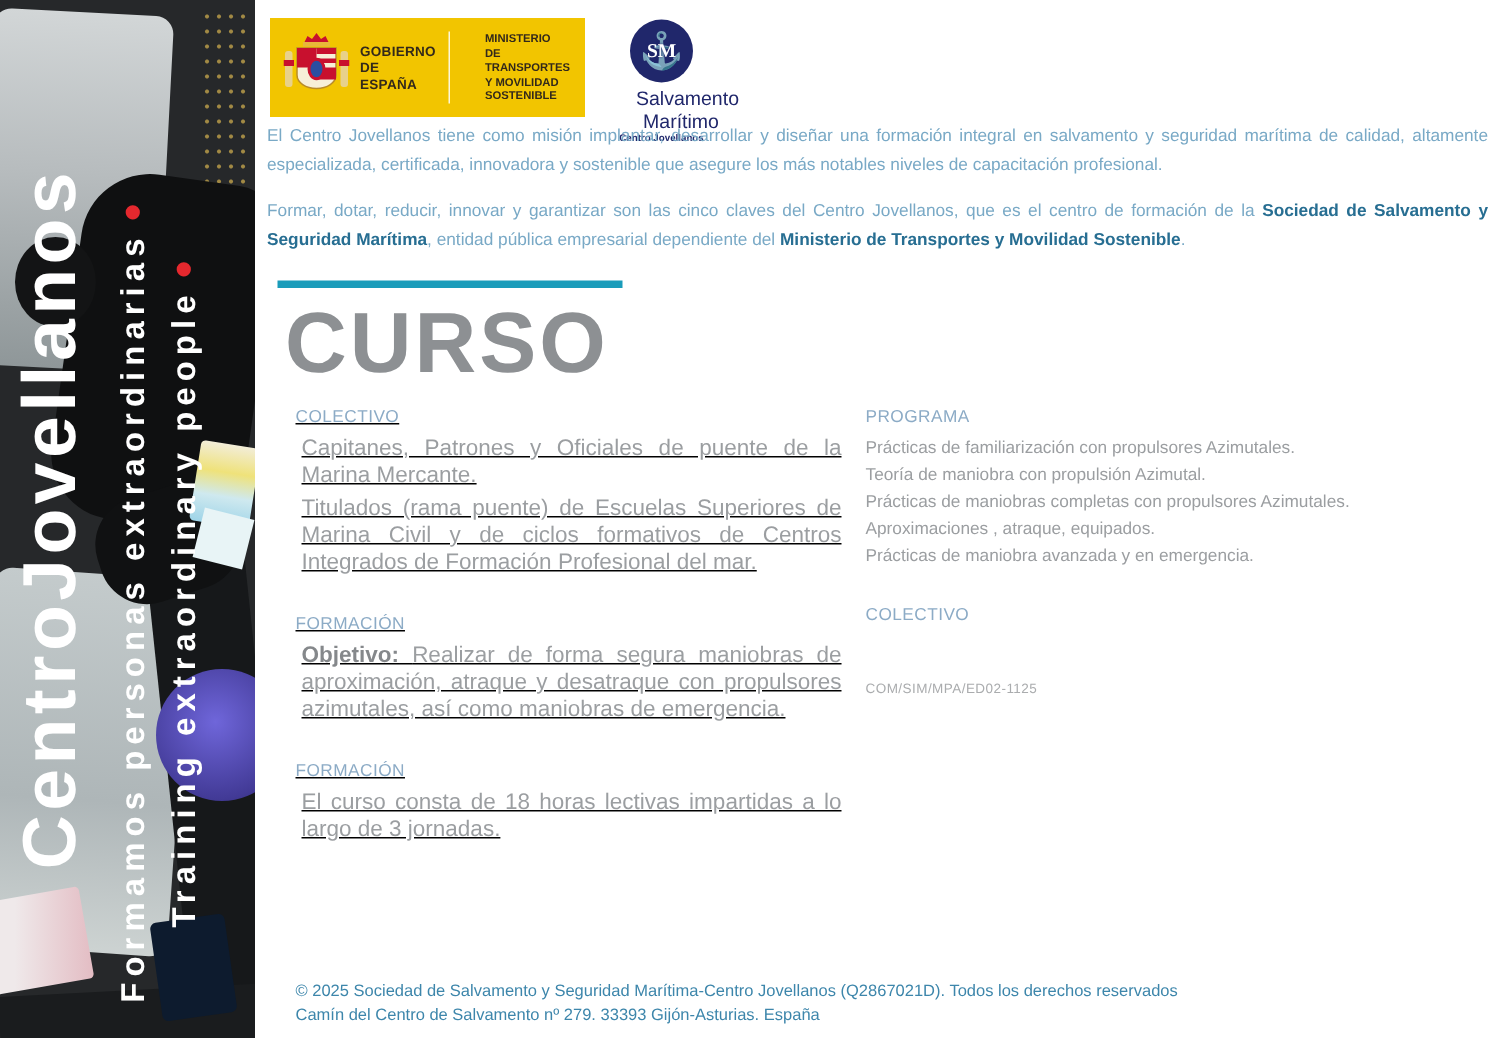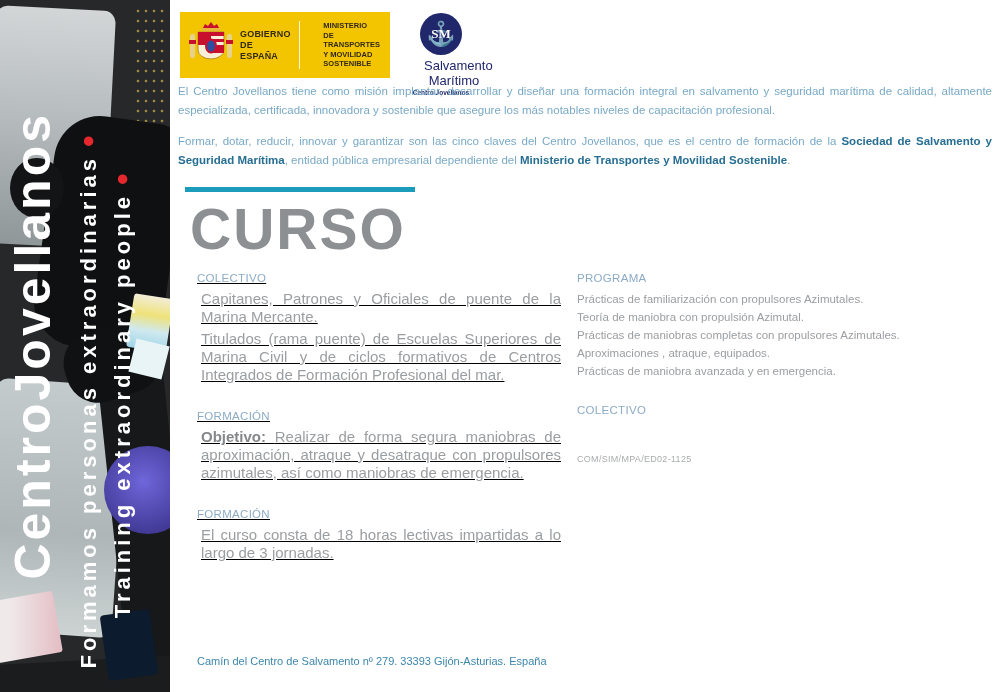--- a/index.html
+++ b/index.html
@@ -182,16 +182,17 @@
       <div class="prog-line">Aproximaciones , atraque, equipados.</div>
       <div class="prog-line">Prácticas de maniobra avanzada y en emergencia.</div>
     </div>
     <div class="block" style="margin-top:24px;">
       <h3 class="sec-heading">COLECTIVO</h3>
     </div>
     <div class="code">COM/SIM/MPA/ED02-1125</div>
   </div>
 
   <footer class="footer">
+    <div>© 2025 Sociedad de Salvamento y Seguridad Marítima-Centro Jovellanos (Q2867021D). Todos los derechos reservados</div>
     <div>Camín del Centro de Salvamento nº 279. 33393 Gijón-Asturias. España</div>
   </footer>
 
 </div>
 
 </body></html>

